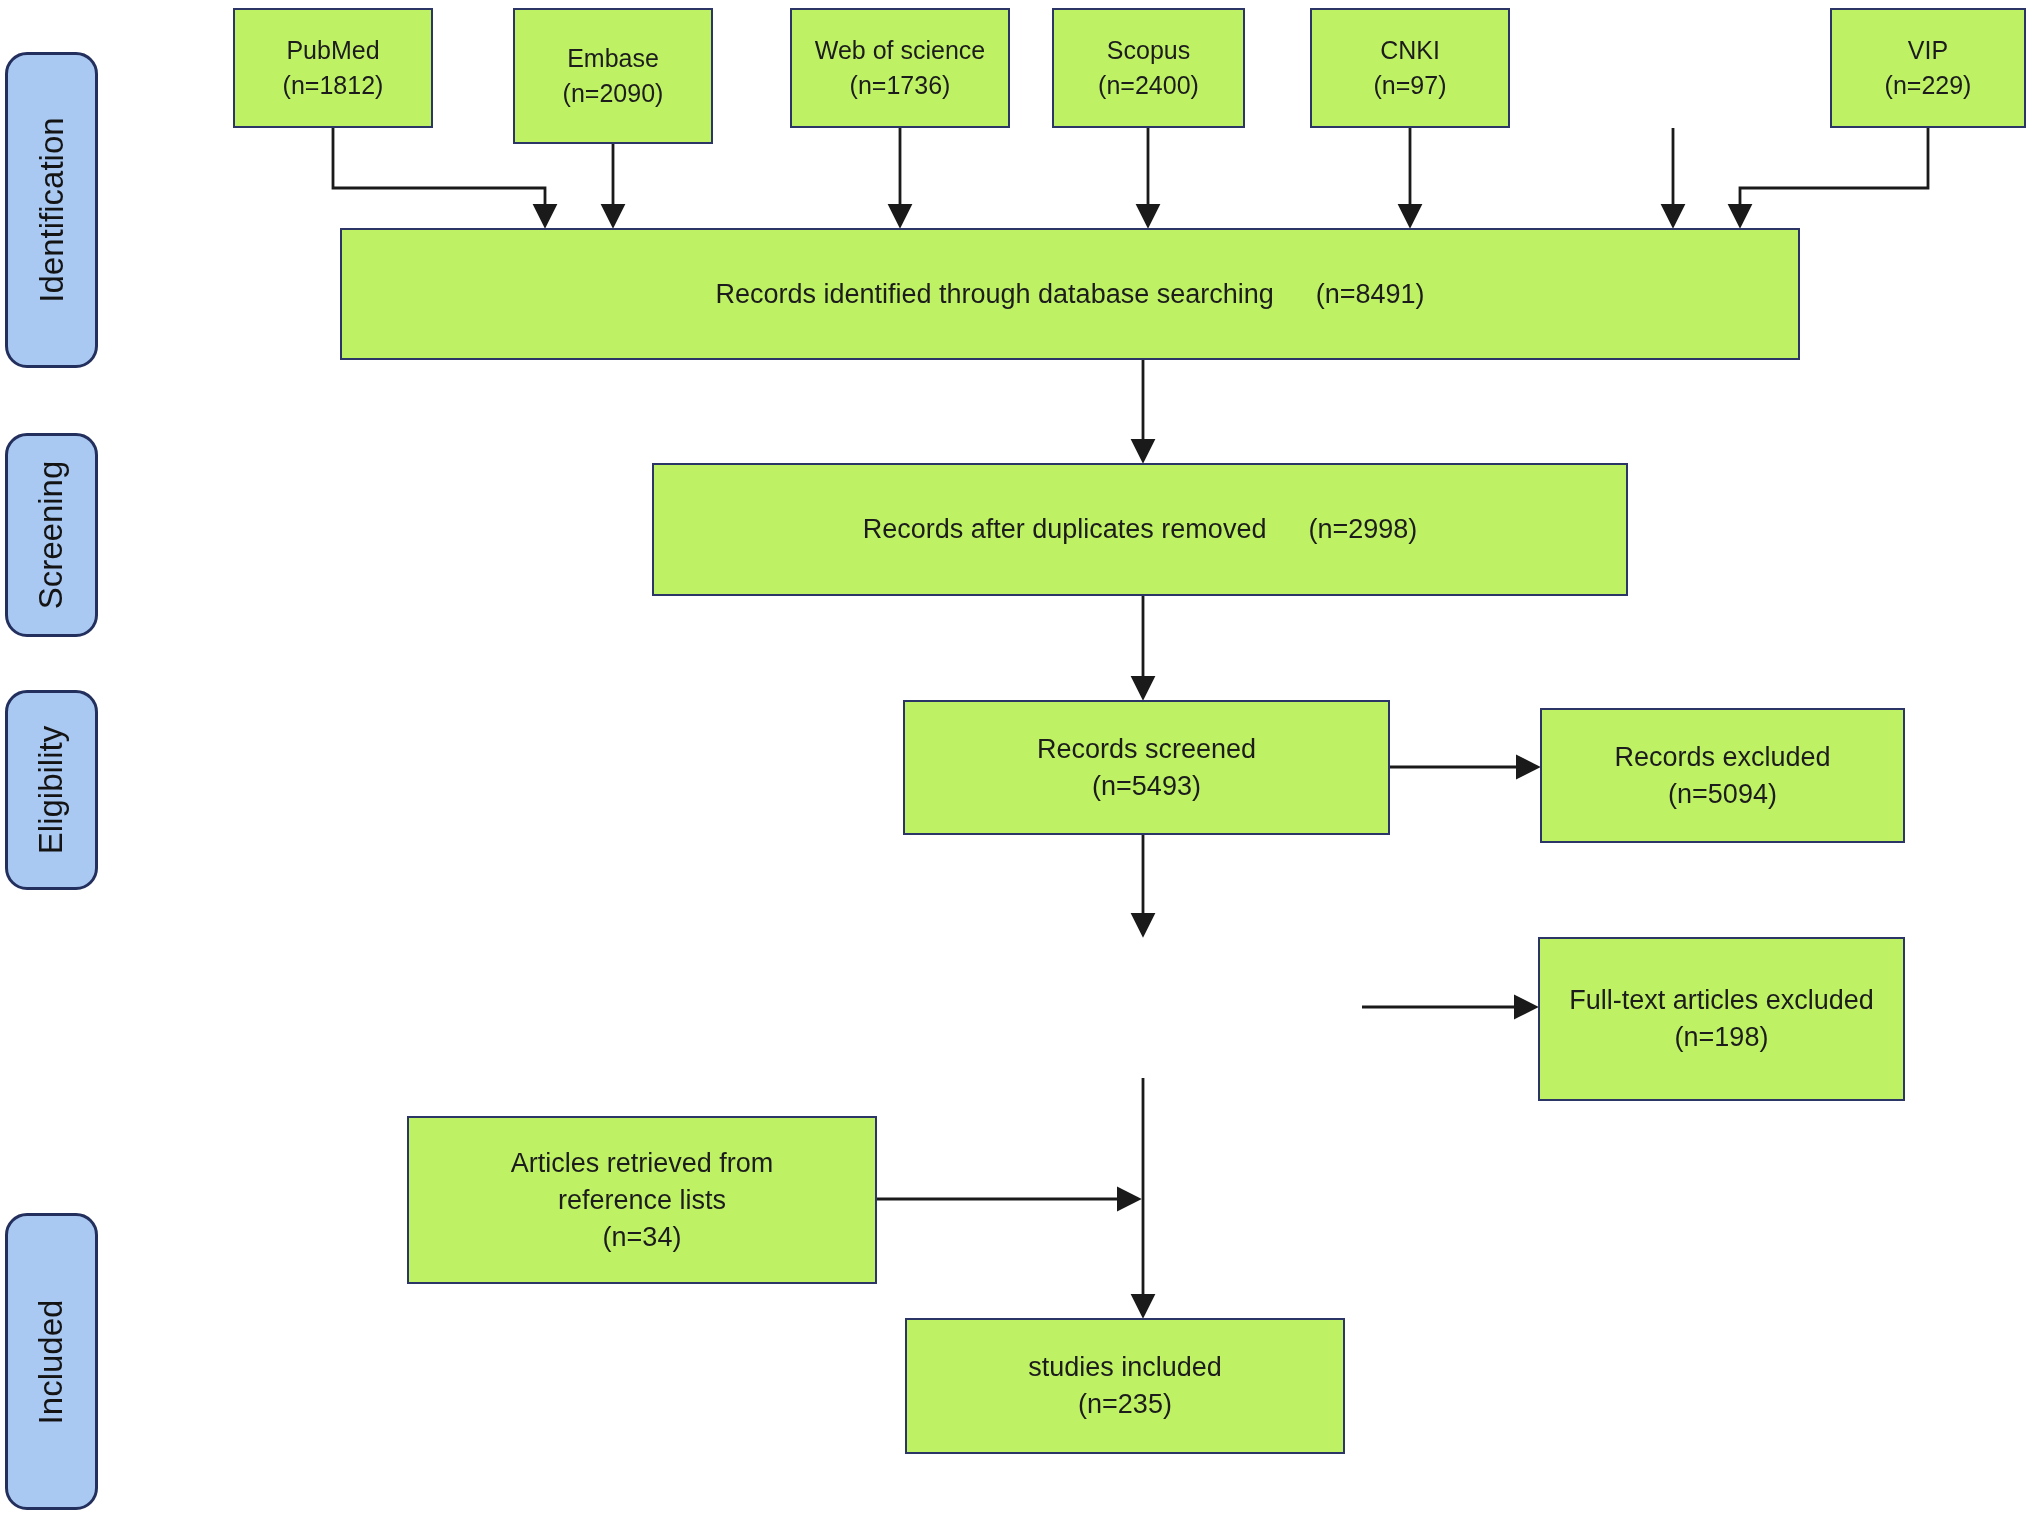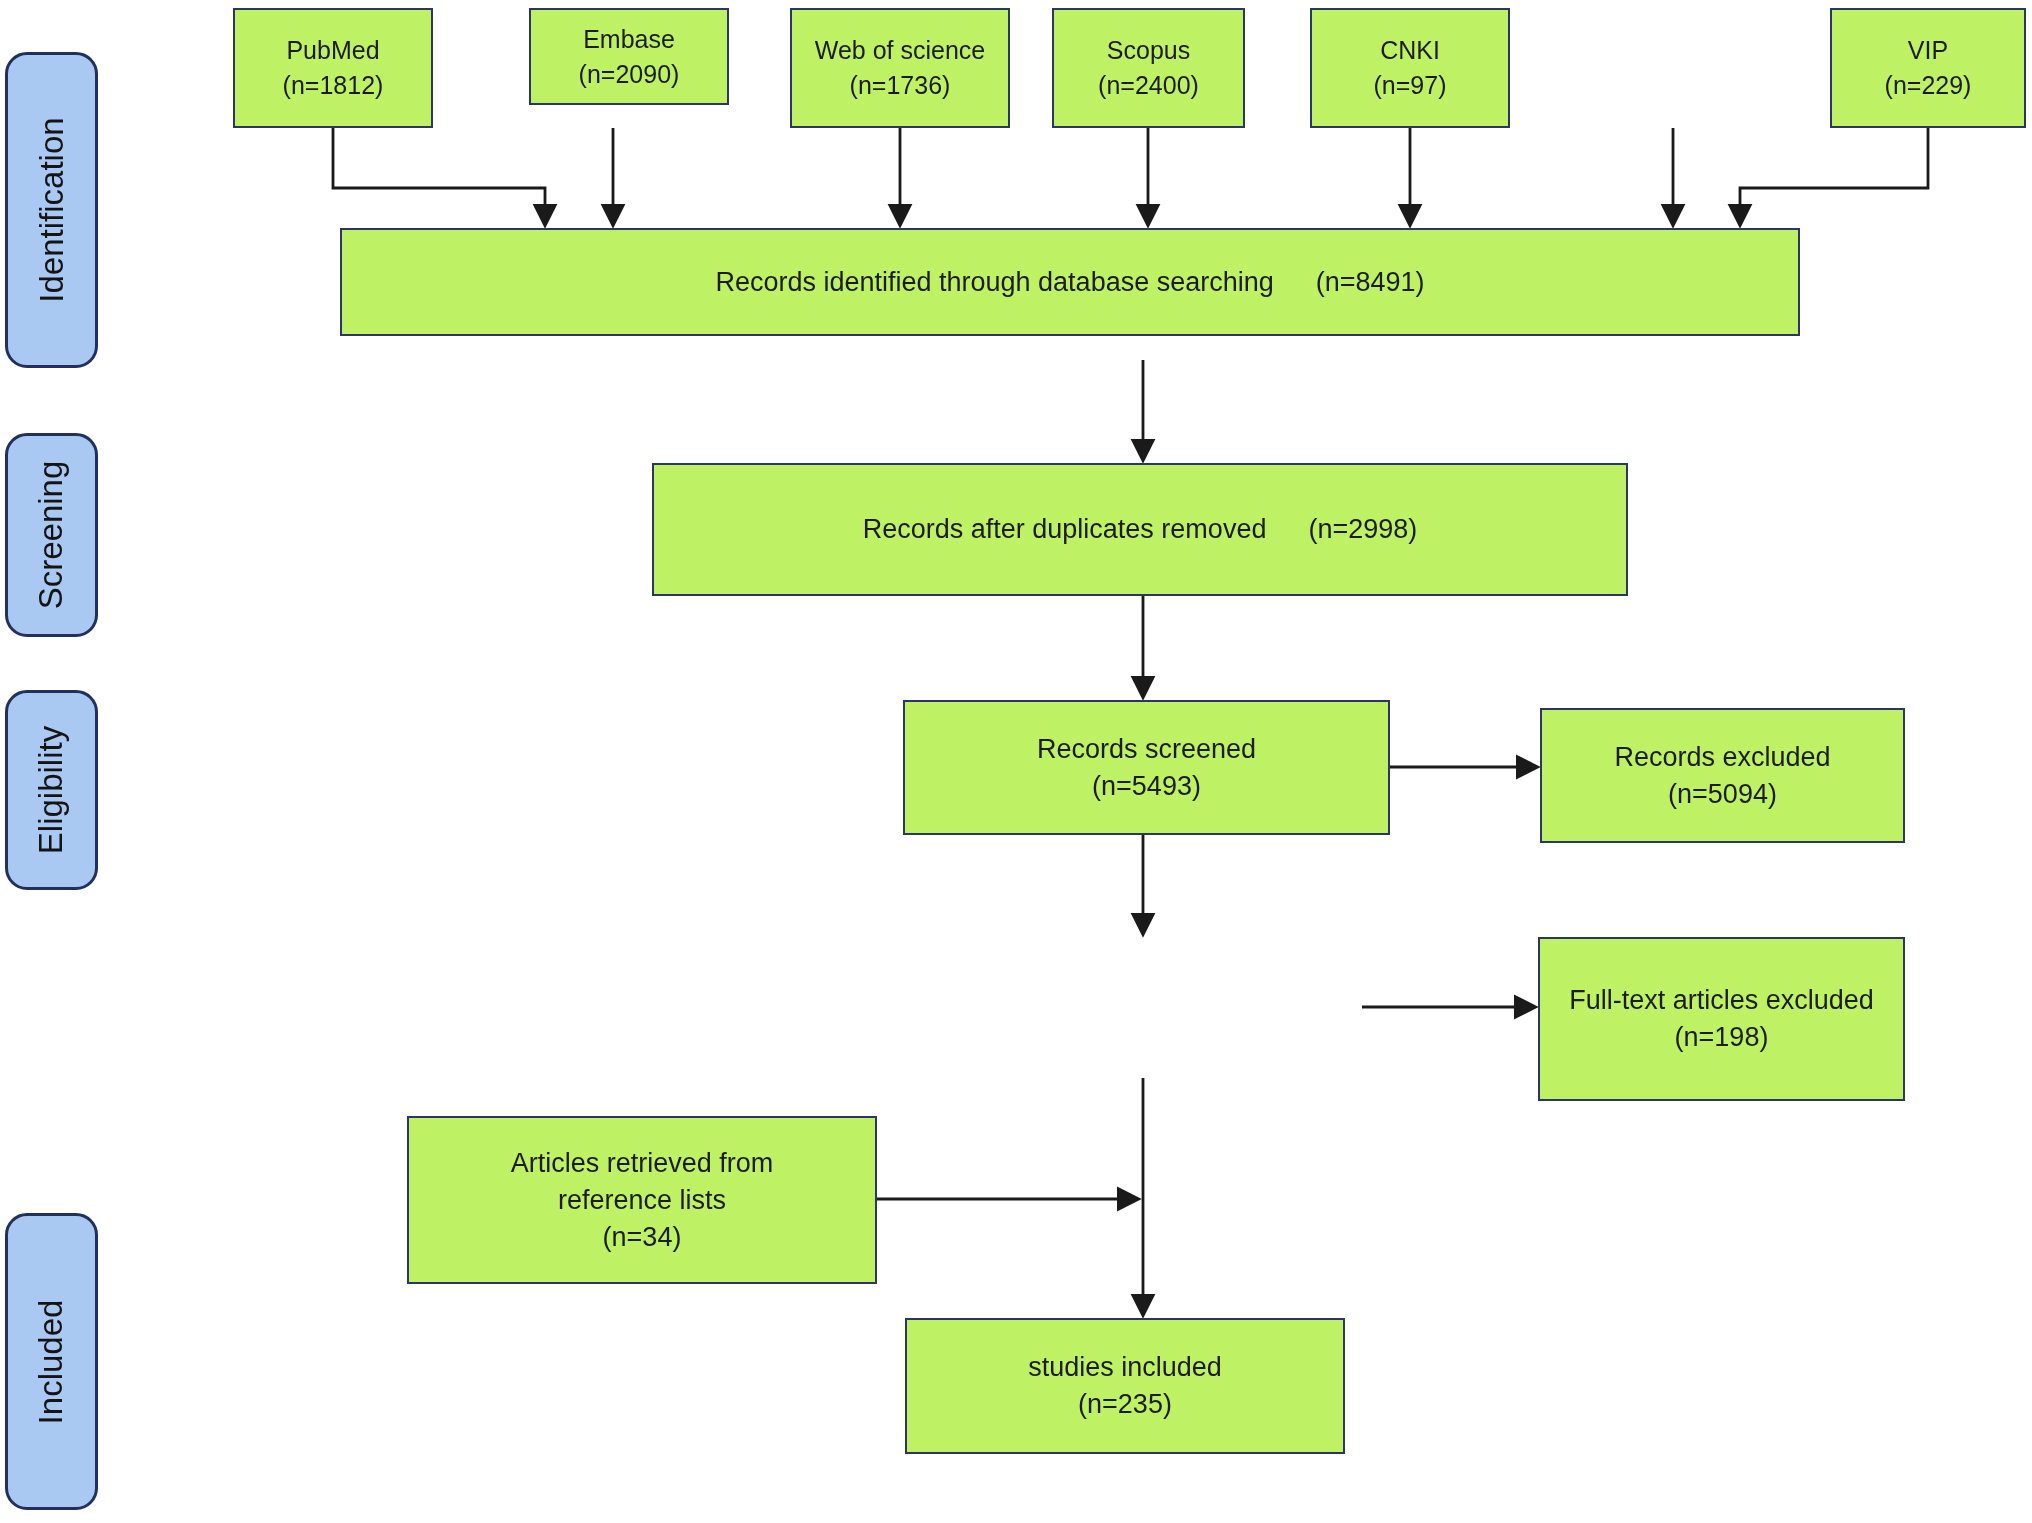--- a/index.html
+++ b/index.html
@@ -98,42 +98,42 @@
     <span class="stage-text">Eligibility</span>
   </div>
   <div class="stage" style="left:5px; top:1213px; width:93px; height:297px">
     <span class="stage-text">Included</span>
   </div>
 
   <div class="box src" style="left:233px; top:8px; width:200px; height:120px">
     <div class="bl">PubMed</div>
     <div class="bl">(n=1812)</div>
   </div>
-  <div class="box src" style="left:529px; top:8px; width:200px; height:97px">
+  <div class="box src" style="left:513px; top:8px; width:200px; height:136px">
     <div class="bl">Embase</div>
     <div class="bl">(n=2090)</div>
   </div>
   <div class="box src" style="left:790px; top:8px; width:220px; height:120px">
     <div class="bl">Web of science</div>
     <div class="bl">(n=1736)</div>
   </div>
   <div class="box src" style="left:1052px; top:8px; width:193px; height:120px">
     <div class="bl">Scopus</div>
     <div class="bl">(n=2400)</div>
   </div>
   <div class="box src" style="left:1310px; top:8px; width:200px; height:120px">
     <div class="bl">CNKI</div>
     <div class="bl">(n=97)</div>
   </div>
   <div class="box src" style="left:1830px; top:8px; width:196px; height:120px">
     <div class="bl">VIP</div>
     <div class="bl">(n=229)</div>
   </div>
 
-  <div class="box flowbox" style="left:340px; top:228px; width:1460px; height:108px">
+  <div class="box flowbox" style="left:340px; top:228px; width:1460px; height:132px">
     <div class="bl">
       <span>Records identified through database searching</span><span class="inline-count">(n=8491)</span>
     </div>
   </div>
 
   <div class="box flowbox" style="left:652px; top:463px; width:976px; height:133px">
     <div class="bl">
       <span>Records after duplicates removed</span><span class="inline-count">(n=2998)</span>
     </div>
   </div>

